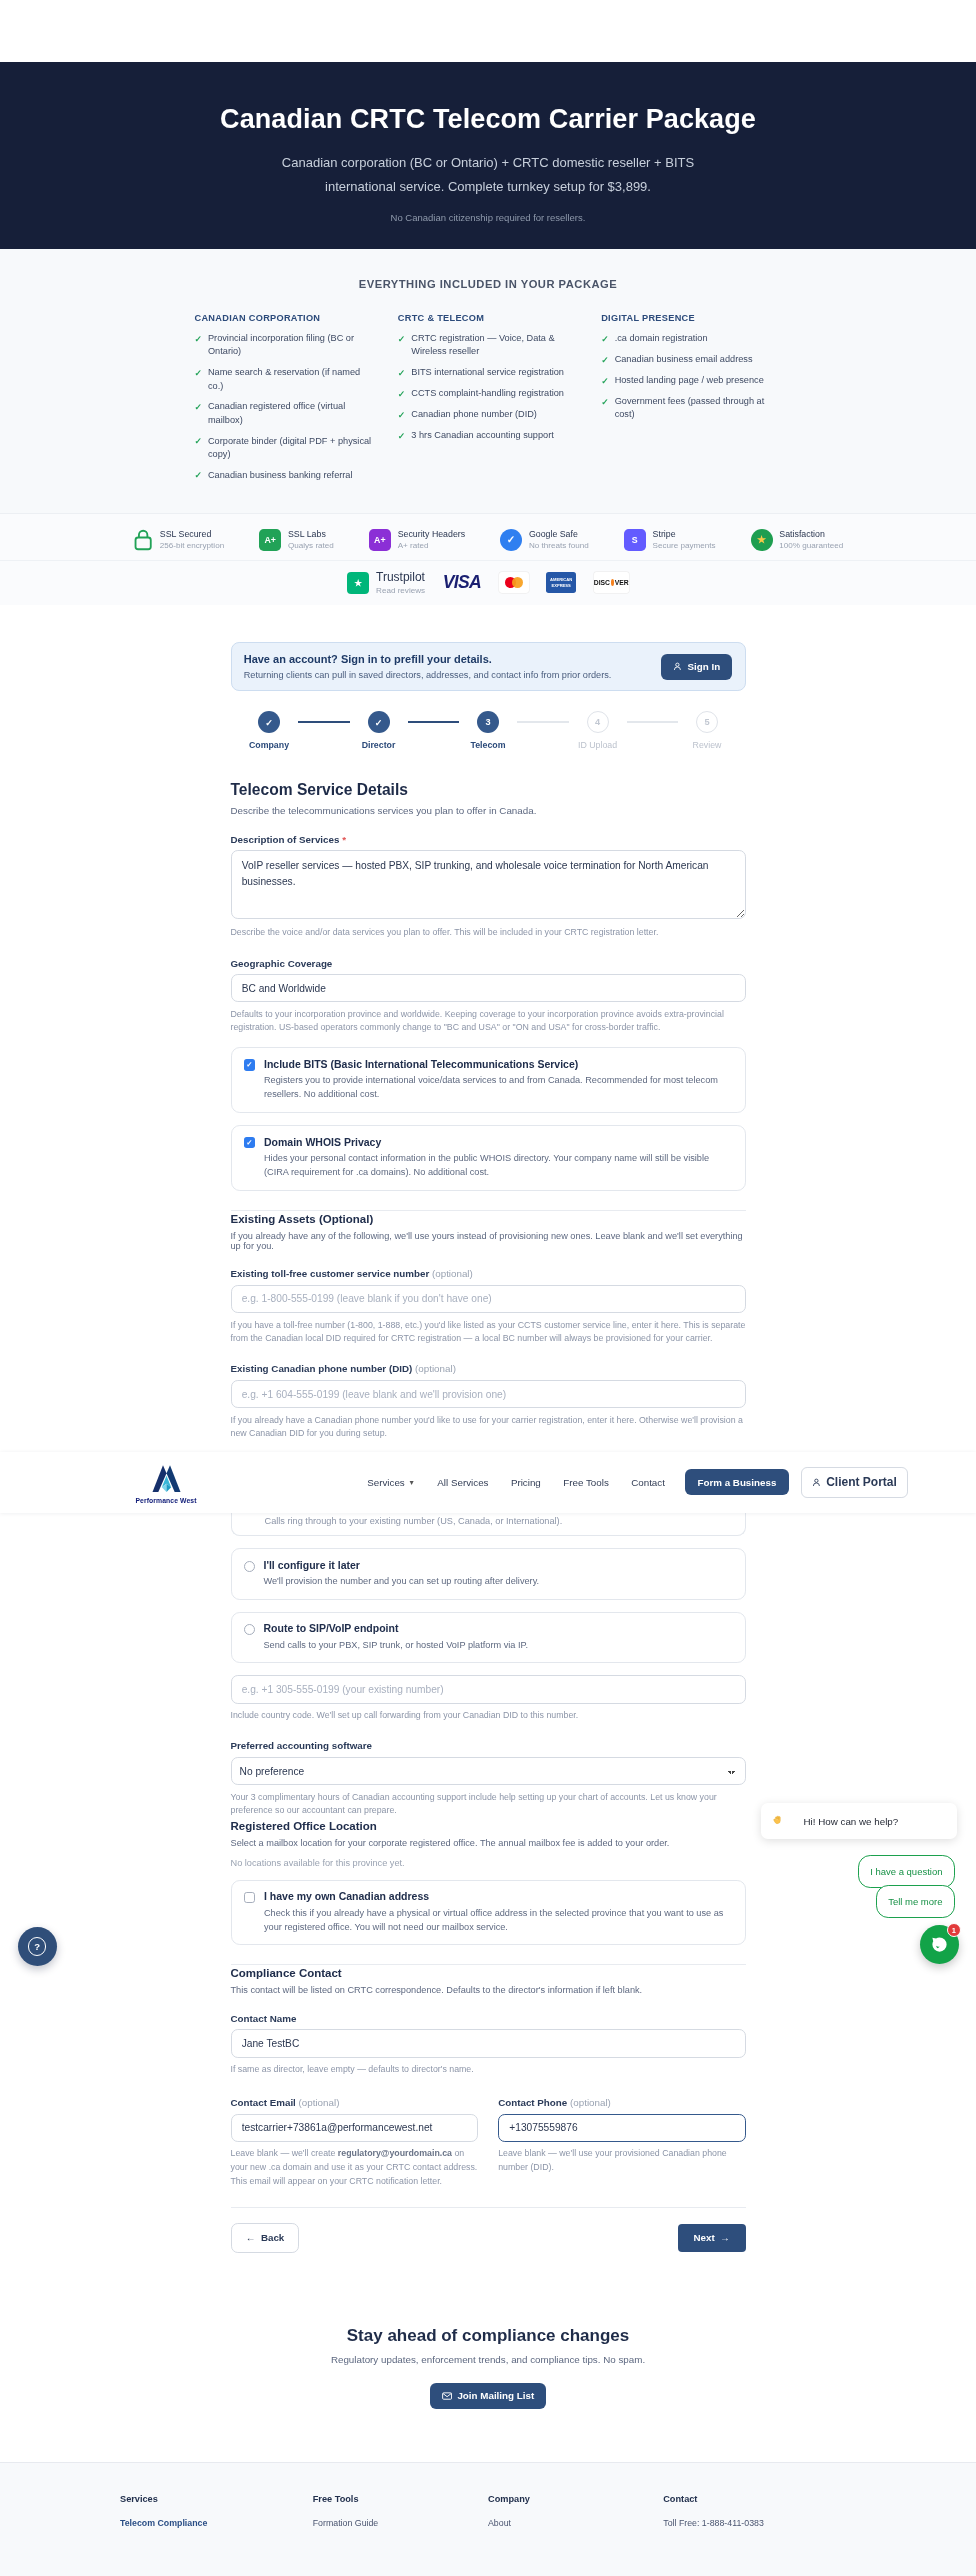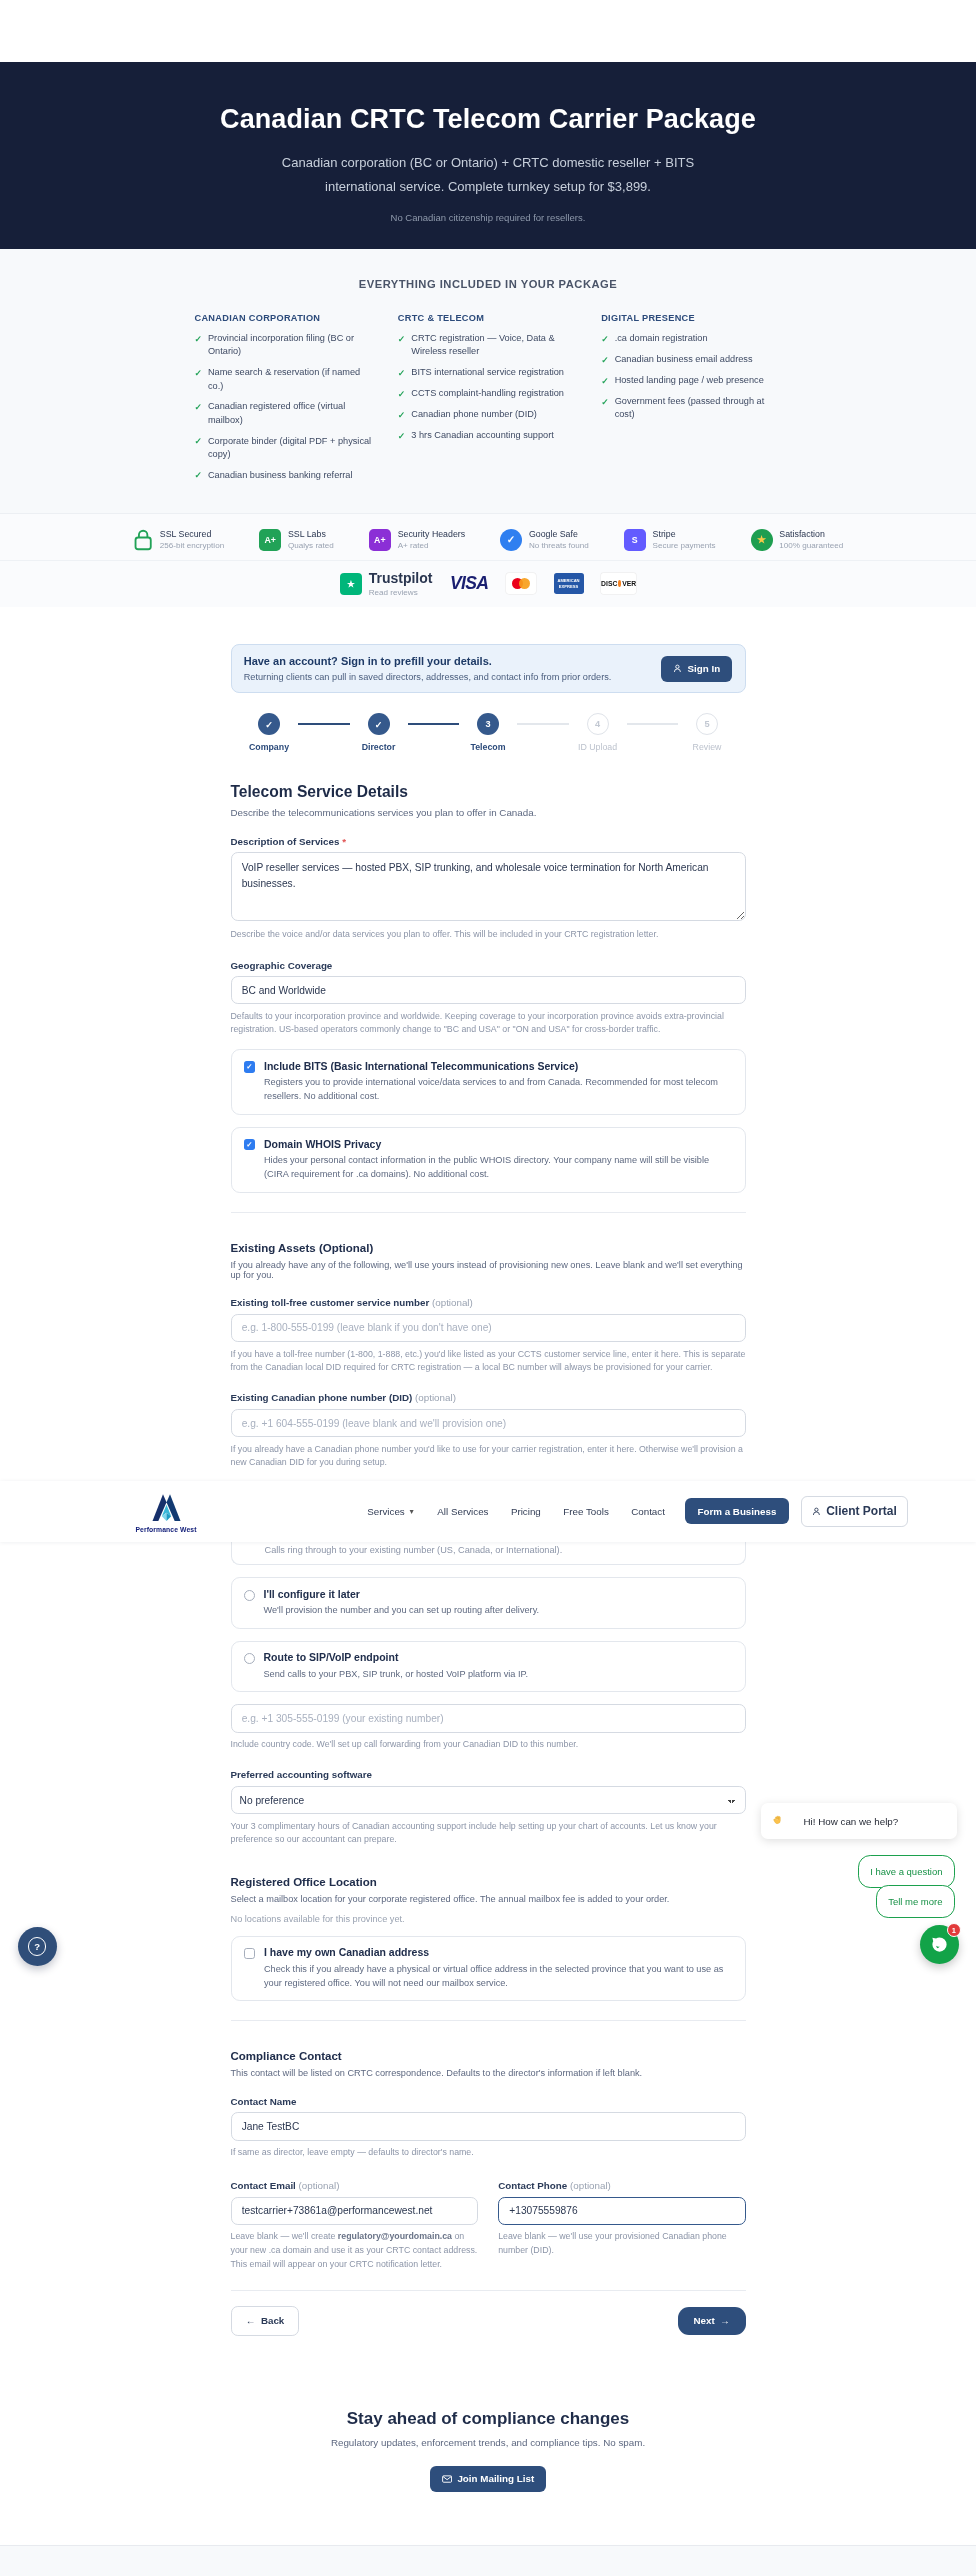--- a/index.html
+++ b/index.html
@@ -25,21 +25,21 @@
   
   .trust { background:#fafbfd; border-top:0.7px solid #eceff3; padding-top:11px; }
   .badges { display:flex; justify-content:center; align-items:center; gap:35px; padding:4.1px 0 9.5px; }
   .badge { display:flex; align-items:center; gap:6.8px; }
   .badge .bt { font-size:8.8px; font-weight:400; color:#2a3650; }
   .badge .bs { font-size:8.1px; color:#9aa3b2; margin-top:2px; }
   .sq { width:22px; height:22px; border-radius:4.7px; display:flex; align-items:center; justify-content:center; color:#fff; font-weight:700; font-size:8.8px; }
   .ci { width:22px; height:22px; border-radius:50%; display:flex; align-items:center; justify-content:center; color:#fff; font-weight:700; font-size:10.2px; }
   .payrow { border-top:0.7px solid #eef1f5; display:flex; justify-content:center; align-items:center; gap:17.6px; padding:8.8px 0 10.2px; }
   .tp { display:flex; gap:6.8px; align-items:center; }
-  .tp .tpn { font-size:14px; font-weight:700; color:#2a3650; }
+  .tp .tpn { font-size:12px; font-weight:400; color:#2a3650; }
   .tp .tps { font-size:8.1px; color:#9aa3b2; margin-top:2px; }
   .visa { color:#1a1f71; font-size:17.6px; font-weight:800; font-style:italic; letter-spacing:-0.7px; }
   .mc { width:30px; height:20.3px; background:#fff; border-radius:3.4px; box-shadow:0 0 0 0.7px #eee; display:flex; align-items:center; justify-content:center; }
   .mc i { width:11px; height:11px; border-radius:50%; display:block; }
   .mc .r { background:#eb001b; margin-right:-4.1px; }
   .mc .o { background:#f79e1b; opacity:.92; }
   .amex { width:30px; height:20.3px; background:#2557a7; border-radius:2.7px; color:#fff; font-size:4.1px; font-weight:700; text-align:center; display:flex; align-items:center; justify-content:center; line-height:1.3; }
   .disc { width:35px; height:20.3px; background:#fff; border-radius:2.7px; box-shadow:0 0 0 0.7px #eee; display:flex; align-items:center; justify-content:center; font-size:6.8px; font-weight:800; color:#111; }
   .disc i { width:7.5px; height:7.5px; border-radius:50%; background:#f58220; display:inline-block; margin:0 0.7px; }
 
@@ -76,28 +76,28 @@
     background-position:calc(100% - 13px) 13px, calc(100% - 9.5px) 13px; background-size:3.4px 3.4px; background-repeat:no-repeat; }
   .help { margin-top:5.4px; font-size:8.8px; color:#8c95a8; line-height:1.55; }
   .card { margin-top:12.2px; border:0.7px solid #e3e7ed; border-radius:8.8px; padding:9.5px 13.6px 10.2px 12.2px; display:flex; gap:8.8px; }
   .card .ct { font-size:10.5px; font-weight:700; color:#202e4c; }
   .card .cd { font-size:9.2px; color:#5e6980; line-height:1.55; margin-top:3.4px; }
   .cb { flex:0 0 auto; width:11.5px; height:11.5px; border-radius:2.7px; margin-top:1.4px; }
   .cb.on { background:#2e7cf0; color:#fff; font-size:7.5px; font-weight:700; display:flex; align-items:center; justify-content:center; }
   .cb.off { background:#fff; border:1px solid #a6aebc; }
   .rb { flex:0 0 auto; width:11px; height:11px; border-radius:50%; border:1px solid #a6aebc; margin-top:2px; background:#fff; }
   hr.div { border:none; border-top:0.7px solid #e8ebf0; margin-top:19px; }
-  h3.secsub { margin-top:29px; font-size:11.5px; font-weight:700; color:#202e4c; }
+  h3.secsub { margin-top:2px; font-size:11.5px; font-weight:700; color:#202e4c; }
   .muted { margin-top:9.5px; font-size:9.2px; color:#9aa3b2; }
   .cut-card { border:0.7px solid #e3e7ed; border-top:none; border-radius:0 0 8.8px 8.8px; padding:2.7px 13.6px 9.5px 33px; font-size:9.2px; color:#8c95a8; }
   .grid2 { display:grid; grid-template-columns:1fr 1fr; column-gap:20.3px; margin-top:2.7px; }
   input.fi.focus { border:1.4px solid #35598c; }
   .actions { display:flex; justify-content:space-between; align-items:center; margin-top:15px; }
   .btn-ghost { background:#fff; border:0.7px solid #d5dae2; border-radius:6.8px; padding:8.1px 14.2px; font-size:9.8px; font-weight:600; color:#2b3a57; }
-  .btn-next { background:#2e4e7c; color:#fff; border-radius:11px; padding:8.1px 15.6px; font-size:9.8px; font-weight:600; }
+  .btn-next { background:#2e4e7c; color:#fff; border-radius:4px; padding:8.1px 15.6px; font-size:9.8px; font-weight:600; }
 
   
   .midnav { position:relative; z-index:3; margin-top:11px; height:61px; background:#fff; box-shadow:0 1.4px 4.7px rgba(20,30,60,.09); display:flex; align-items:center; padding:0 68px 0 126px; }
   .brand { display:flex; flex-direction:column; align-items:center; width:80px; }
   .brand .bname { font-size:6.8px; font-weight:800; color:#14207a; margin-top:1.4px; letter-spacing:0.1px; }
   .navlinks { margin-left:auto; display:flex; align-items:center; gap:22.4px; font-size:9.8px; color:#333e56; }
   .navlinks .nl { cursor:pointer; display:flex; align-items:center; gap:3.4px; }
   .chev { font-size:6.8px; color:#555; }
   .portal { margin-left:12.2px; background:#fff; border:0.7px solid #d5dae2; border-radius:6.1px; padding:7.5px 10.2px; font-size:12px; font-weight:600; color:#2b3a57; }
   .navcta { margin-left:20.3px; }

